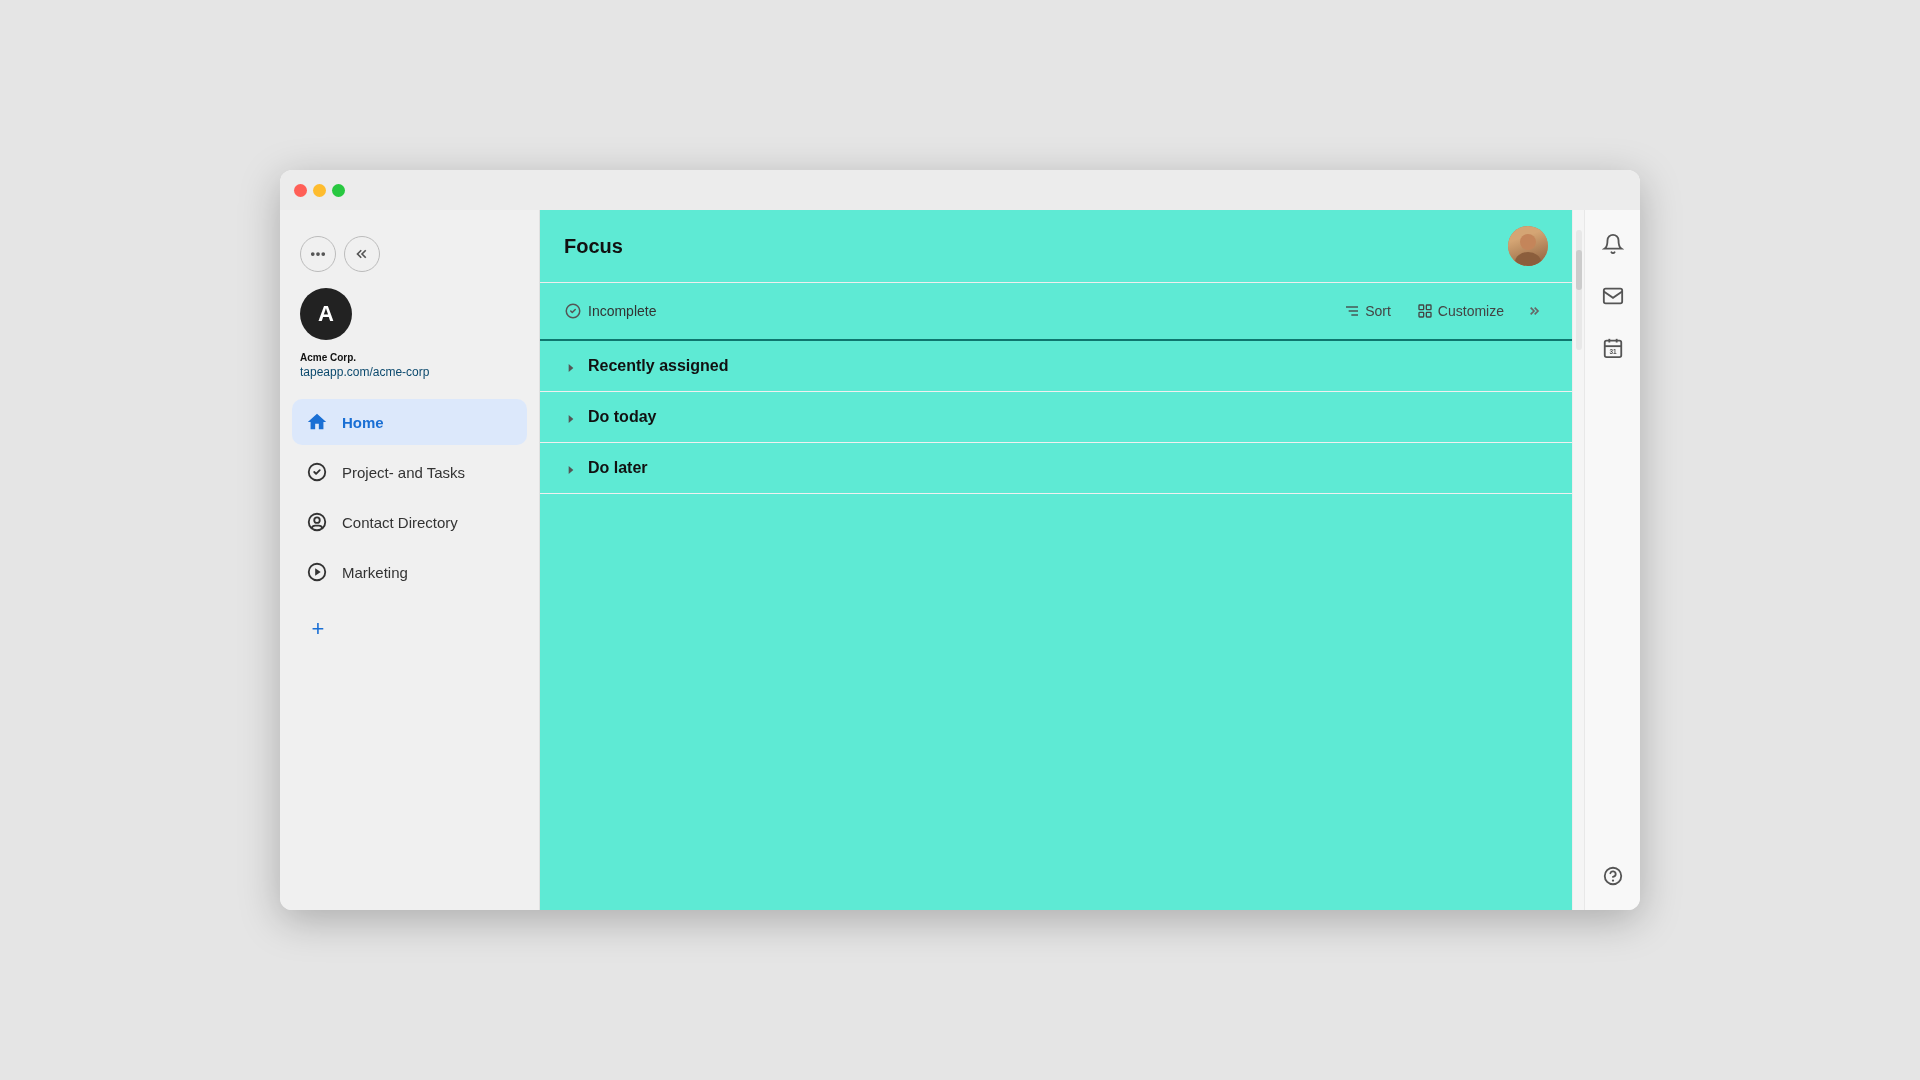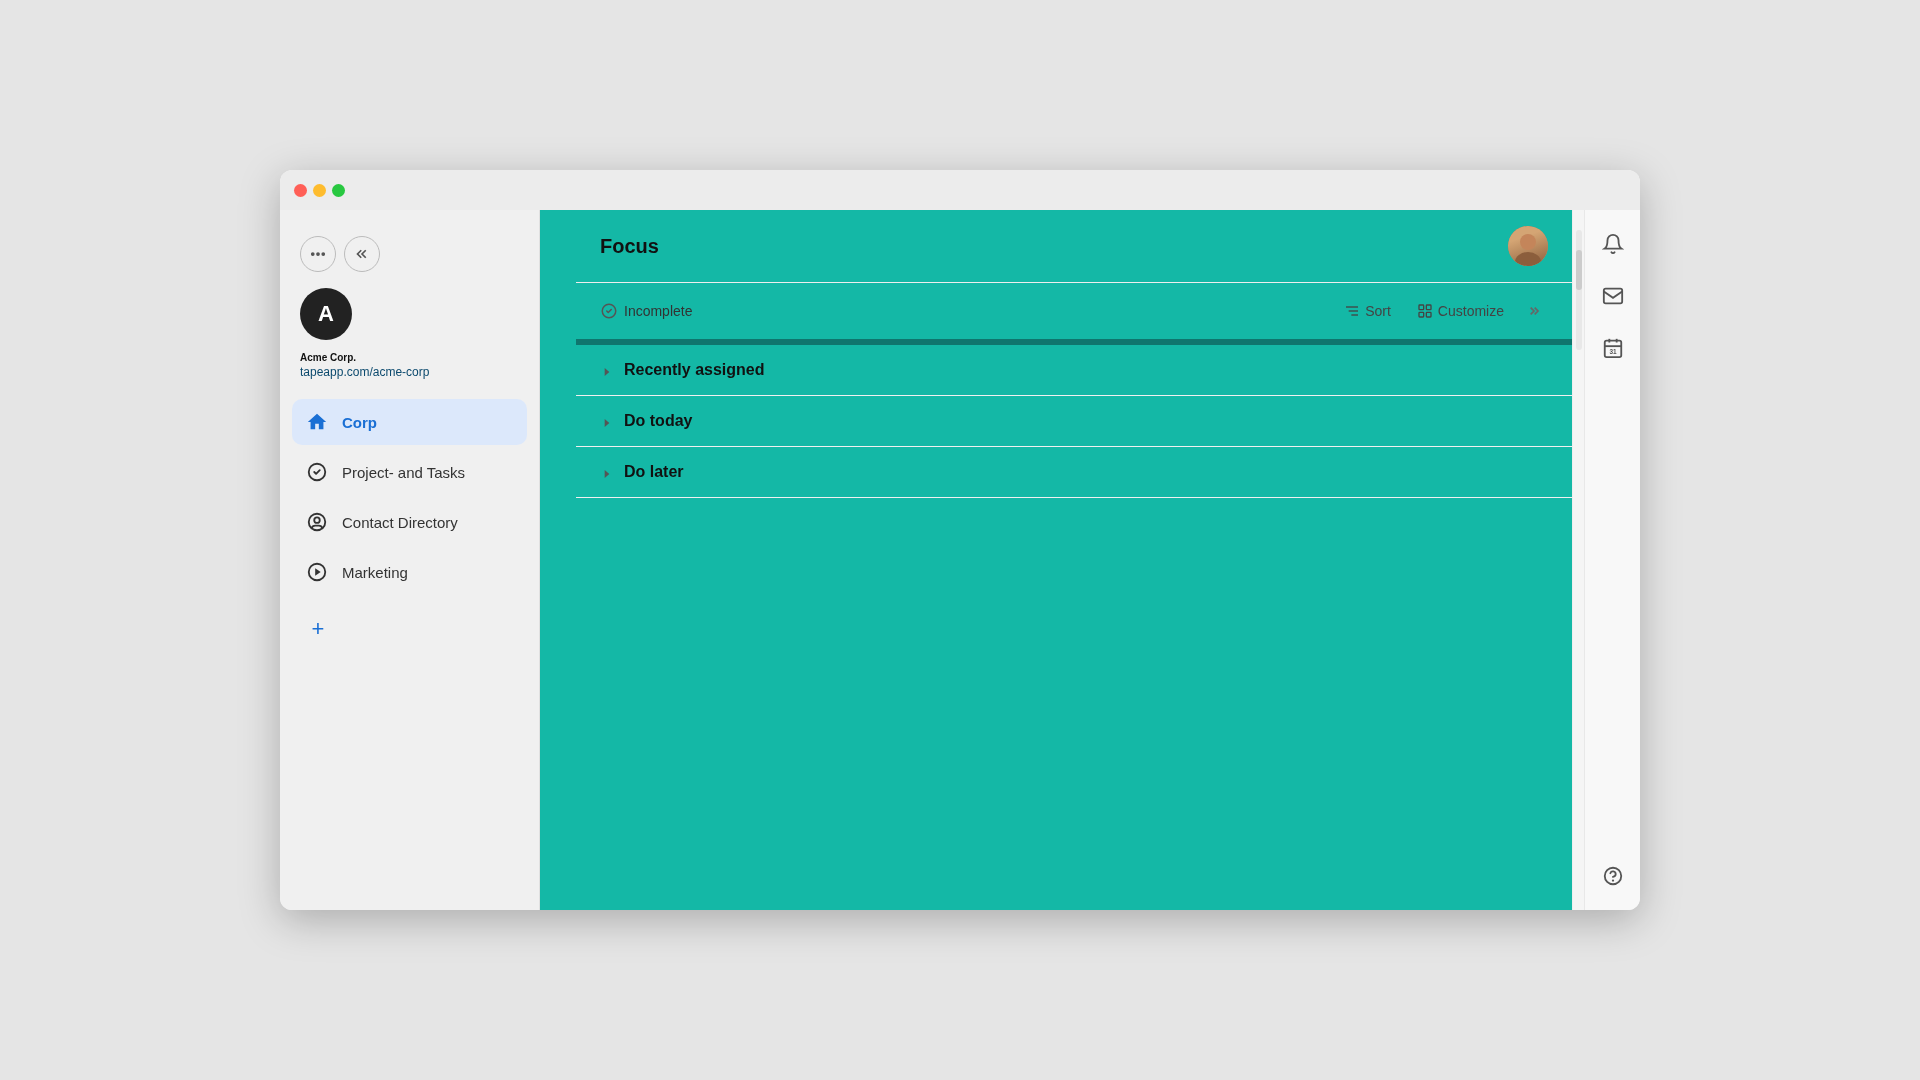--- a/index.html
+++ b/index.html
@@ -160,23 +160,22 @@
       align-items: center;
       justify-content: center;
       color: #555;
     }
 
     
     .main-content {
       flex: 1;
       display: flex;
       flex-direction: column;
-      background: #14b8a6;
+      background: #5eead4;
       overflow: hidden;
-      padding-left: 36px;
     }
     .main-header {
       display: flex;
       align-items: center;
       justify-content: space-between;
       padding: 16px 24px;
       border-bottom: 1px solid #eee;
     }
     .main-title {
       font-size: 20px;
@@ -199,21 +198,21 @@
       border-radius: 50%;
       background: linear-gradient(135deg, #c4855a 0%, #8b5e3c 100%);
     }
 
     
     .filter-bar {
       display: flex;
       align-items: center;
       justify-content: space-between;
       padding: 14px 24px;
-      border-bottom: 6px solid #0f766e;
+      border-bottom: 2px solid #0f766e;
     }
     .filter-left {
       display: flex;
       align-items: center;
       gap: 8px;
     }
     .incomplete-badge {
       display: flex;
       align-items: center;
       gap: 6px;
@@ -366,21 +365,21 @@
       </div>
 
       <nav class="sidebar-nav">
 
         <div class="nav-item active">
           <div class="nav-icon">
             <svg viewBox="0 0 24 24" fill="currentColor" stroke="none">
               <path d="M10 20v-6h4v6h5v-8h3L12 3 2 12h3v8z"></path>
             </svg>
           </div>
-          <span class="nav-label">Corp</span>
+          <span class="nav-label">Home</span>
         </div>
 
         <div class="nav-item">
           <div class="nav-icon">
             <svg viewBox="0 0 24 24" fill="none" stroke="currentColor" stroke-width="2">
               <circle cx="12" cy="12" r="9"></circle>
               <path d="M9 12l2 2 4-4" stroke-linecap="round" stroke-linejoin="round"></path>
             </svg>
           </div>
           <span class="nav-label">Project- and Tasks</span>

